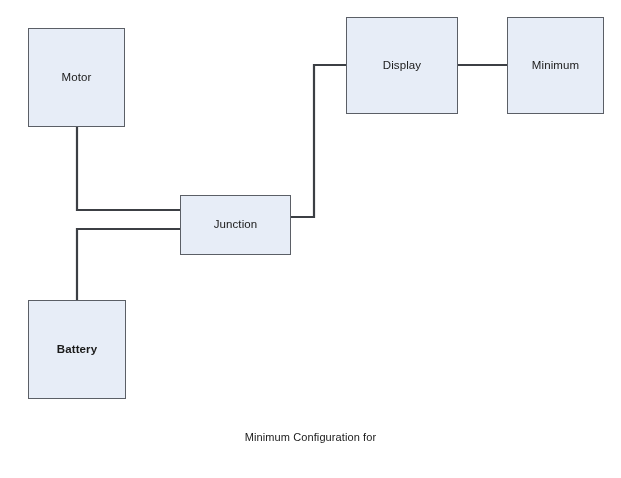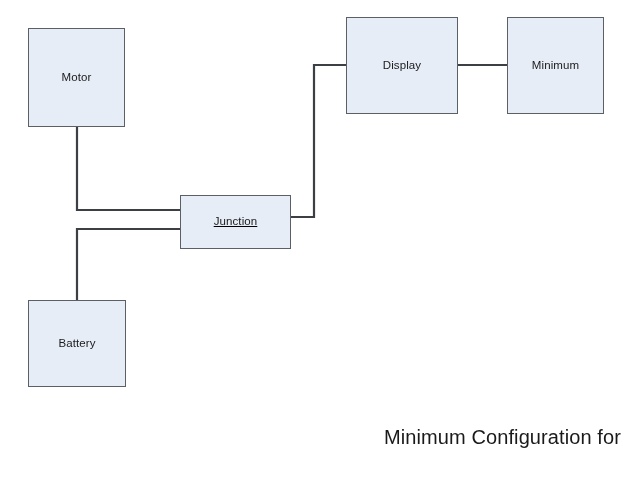--- a/index.html
+++ b/index.html
@@ -44,40 +44,39 @@
     font-size: 11.5px;
     color: #1a1a1a;
     line-height: 1.2;
     text-align: center;
     letter-spacing: 0.1px;
     user-select: none;
   }
   #node-motor   { left: 28px;  top: 28px;  width: 97px;  height: 99px; }
   #node-display { left: 346px; top: 17px;  width: 112px;  height: 97px; }
   #node-shifter { left: 507px; top: 17px;  width: 97px;  height: 97px; }
-  #node-junction{ left: 180px; top: 195px; width: 111px; height: 54px; text-decoration: underline; }
-  #node-battery { left: 28px;  top: 300px; width: 98px;  height: 87px; }
+  #node-junction{ left: 180px; top: 195px; width: 111px; height: 60px; }
+  #node-battery { left: 28px;  top: 300px; width: 98px;  height: 99px; font-weight: bold; }
 
   #diagram-caption {
     position: absolute;
     left: 0;
     top: 427px;
     width: 621px;
     text-align: center;
     z-index: 2;
   }
   .caption-line {
     display: block;
     font-family: "Liberation Sans", sans-serif;
-    font-size: 20px;
+    font-size: 11px;
     color: #1a1a1a;
     line-height: 21px;
     letter-spacing: 0.1px;
     user-select: none;
-    text-align: right;
   }
 </style>
 </head>
 <body>
 
 <div id="diagram-canvas">
 
   <svg id="wire-layer" viewBox="0 0 621 478" width="621" height="478" xmlns="http://www.w3.org/2000/svg">
     <g fill="none" stroke="#3c3f44" stroke-width="2.2" stroke-linecap="butt" stroke-linejoin="miter">
       <path d="M 77,115 L 77,210 L 180,210"></path>

